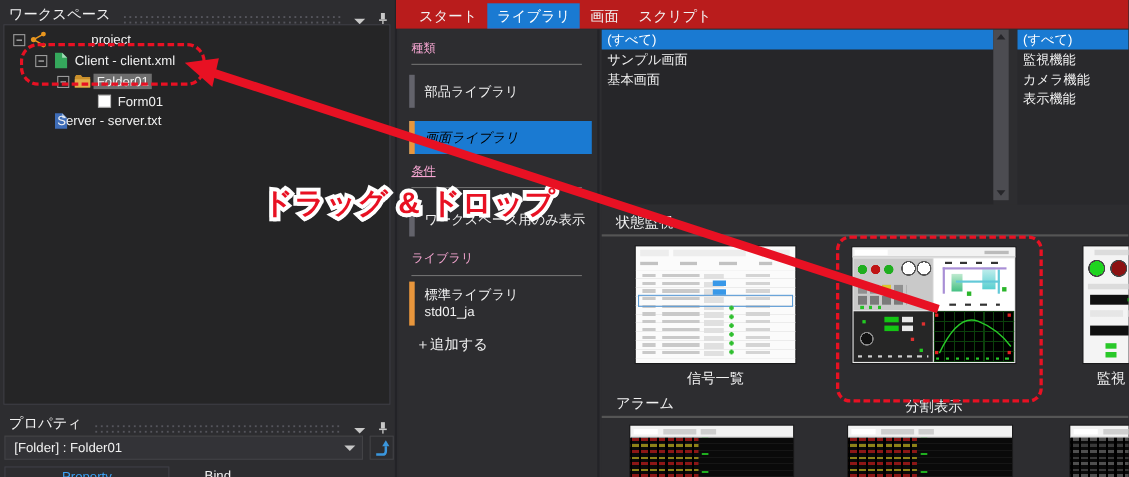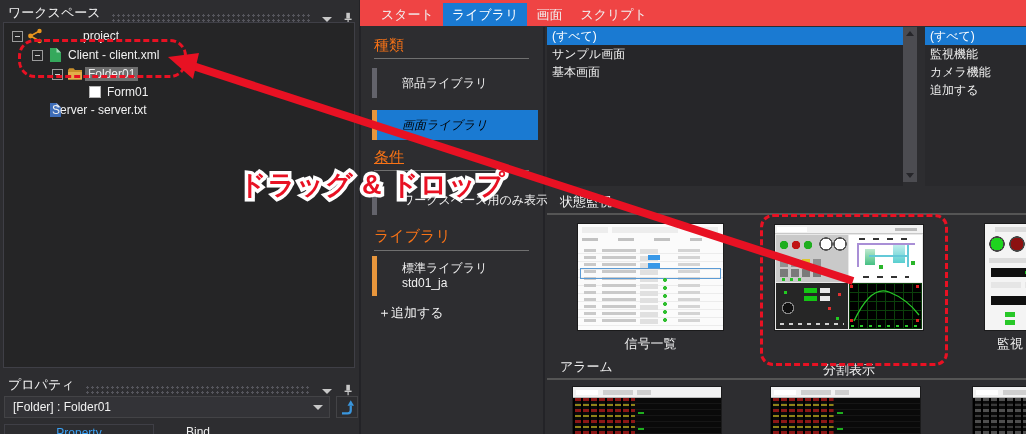--- a/index.html
+++ b/index.html
@@ -28,28 +28,28 @@
   .tlabel.sel{background:#6e6e6e;padding:0 3px;}
   
   #red-ellipse{position:absolute;left:18px;top:39px;width:163px;height:33px;border:3px dashed #e81123;border-radius:17px;z-index:60;}
   #red-rect{position:absolute;border:3px dashed #e81123;border-radius:13px;z-index:60;}
   #anno-layer{position:absolute;left:0;top:0;width:1026px;height:434px;z-index:70;pointer-events:none;}
   .anno-text{position:absolute;left:239px;top:167px;font-size:27px;font-weight:bold;white-space:nowrap;letter-spacing:1px;}
   .anno-outline{position:absolute;left:0;top:0;color:#fff;-webkit-text-stroke:7px #fff;
     text-shadow:0 0 2px #fff,2px 2px 0 #fff,-2px -2px 0 #fff,2px -2px 0 #fff,-2px 2px 0 #fff,3px 0 0 #fff,-3px 0 0 #fff,0 3px 0 #fff,0 -3px 0 #fff;}
   .anno-fill{position:absolute;left:0;top:0;color:#e81123;}
   
-  #tab-bar{position:absolute;left:360px;top:0;width:666px;height:26px;background:#ef4444;display:flex;align-items:flex-end;padding-left:12px;box-sizing:border-box;}
+  #tab-bar{position:absolute;left:360px;top:0;width:666px;height:26px;background:#b91c1c;display:flex;align-items:flex-end;padding-left:12px;box-sizing:border-box;}
   .mtab{height:23px;line-height:23px;padding:0 9px;font-size:13px;color:#f1f1f1;white-space:nowrap;}
   .mtab.active{background:#1a7ad2;color:#fff;}
   
   #kind-panel{position:absolute;left:362px;top:27px;width:183px;height:407px;background:#2d2d30;border-right:2px solid #232327;box-sizing:border-box;}
-  .kp-head{position:absolute;left:12px;font-size:15px;color:#f97316;white-space:nowrap;}
+  .kp-head{position:absolute;left:12px;font-size:11px;color:#f9a8d4;white-space:nowrap;}
   .kp-hr{position:absolute;left:12px;width:155px;border-top:1px solid #707070;}
-  .kp-item{position:absolute;left:10px;width:166px;height:30px;line-height:30px;font-size:12px;color:#f1f1f1;border-left:5px solid #63636b;padding-left:25px;box-sizing:border-box;white-space:nowrap;}
+  .kp-item{position:absolute;left:10px;width:166px;height:30px;line-height:30px;font-size:12px;color:#f1f1f1;border-left:5px solid #63636b;padding-left:9px;box-sizing:border-box;white-space:nowrap;}
   .kp-item.selected{background:#1a7ad2;border-left-color:#e8963c;color:#000000;font-style:italic;}
   .kp-item.lib{height:40px;line-height:15px;padding-top:5px;border-left-color:#e8963c;}
   .kp-add{position:absolute;left:16px;font-size:13px;color:#f1f1f1;white-space:nowrap;}
   
   #category-list{position:absolute;left:547px;top:27px;width:356px;height:159px;background:#262629;}
   #subcategory-list{position:absolute;left:925px;top:27px;width:101px;height:159px;background:#29292c;}
   .litem{height:18px;line-height:18px;padding-left:5px;font-size:12px;color:#f1f1f1;white-space:nowrap;}
   .litem.selected{background:#1a7ad2;color:#ffffff;}
   #list-scrollbar{position:absolute;left:903px;top:27px;width:14px;height:155px;background:#4c4c51;}
   .sarr{position:absolute;left:0;width:14px;height:13px;}
@@ -304,21 +304,21 @@
   <div class="litem">基本画面</div>
 </div>
 <div id="list-scrollbar">
   <div class="sarr up"></div>
   <div class="sarr down"></div>
 </div>
 <div id="subcategory-list">
   <div class="litem selected">(すべて)</div>
   <div class="litem">監視機能</div>
   <div class="litem">カメラ機能</div>
-  <div class="litem">追加する</div>
+  <div class="litem">表示機能</div>
 </div>
 
 <div id="gallery">
   <div class="g-head" style="top:7px;">状態監視</div>
   <div class="g-hr" style="top:27px;"></div>
 
   <div class="shot" id="thumb-signal">
     <div class="t1-sel"></div>
     <div class="t1-dotcol"></div>
     <div class="t1-badge" style="top:31px;"></div>

